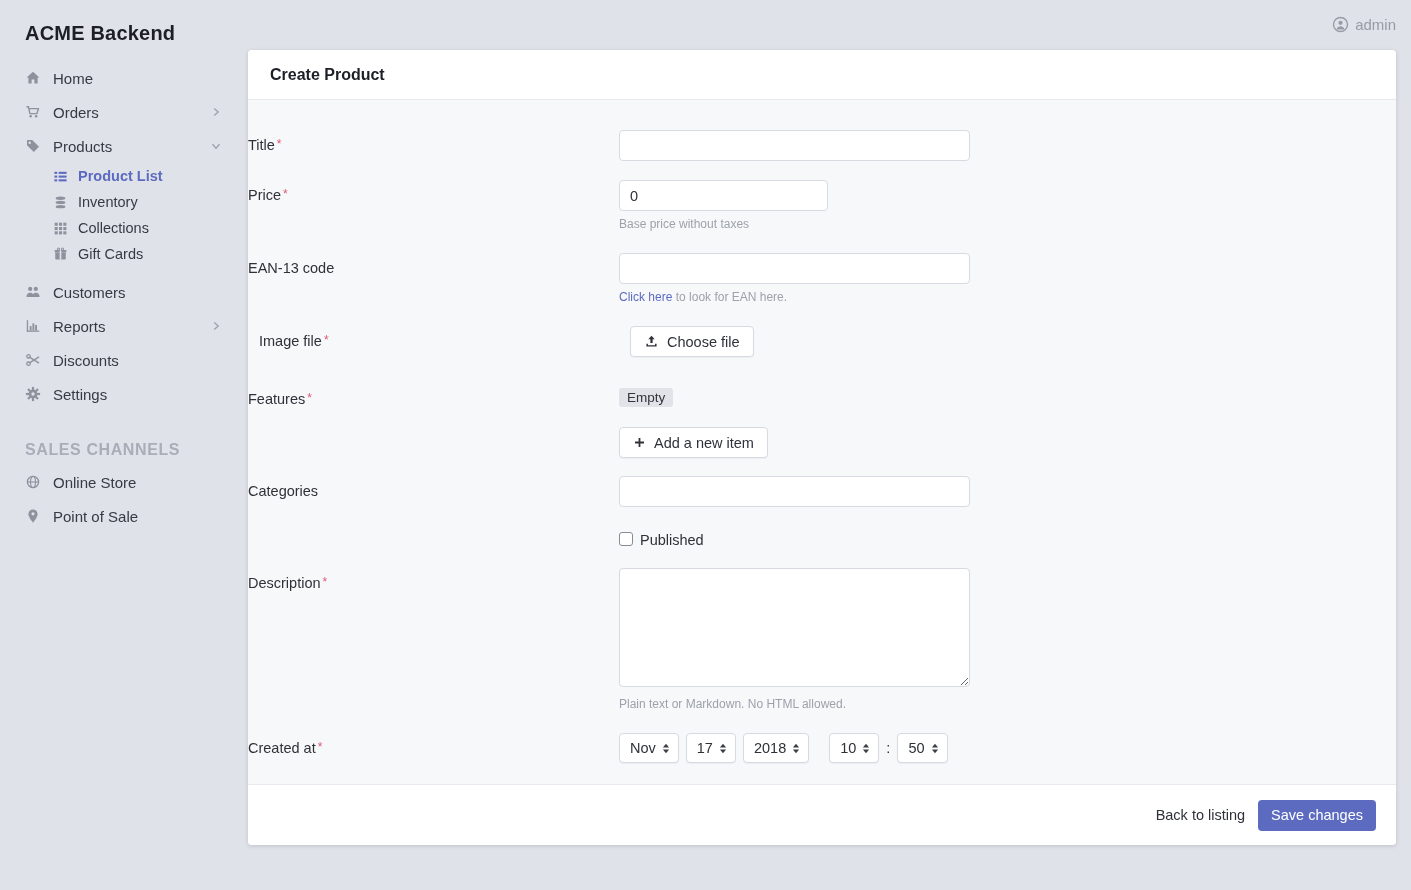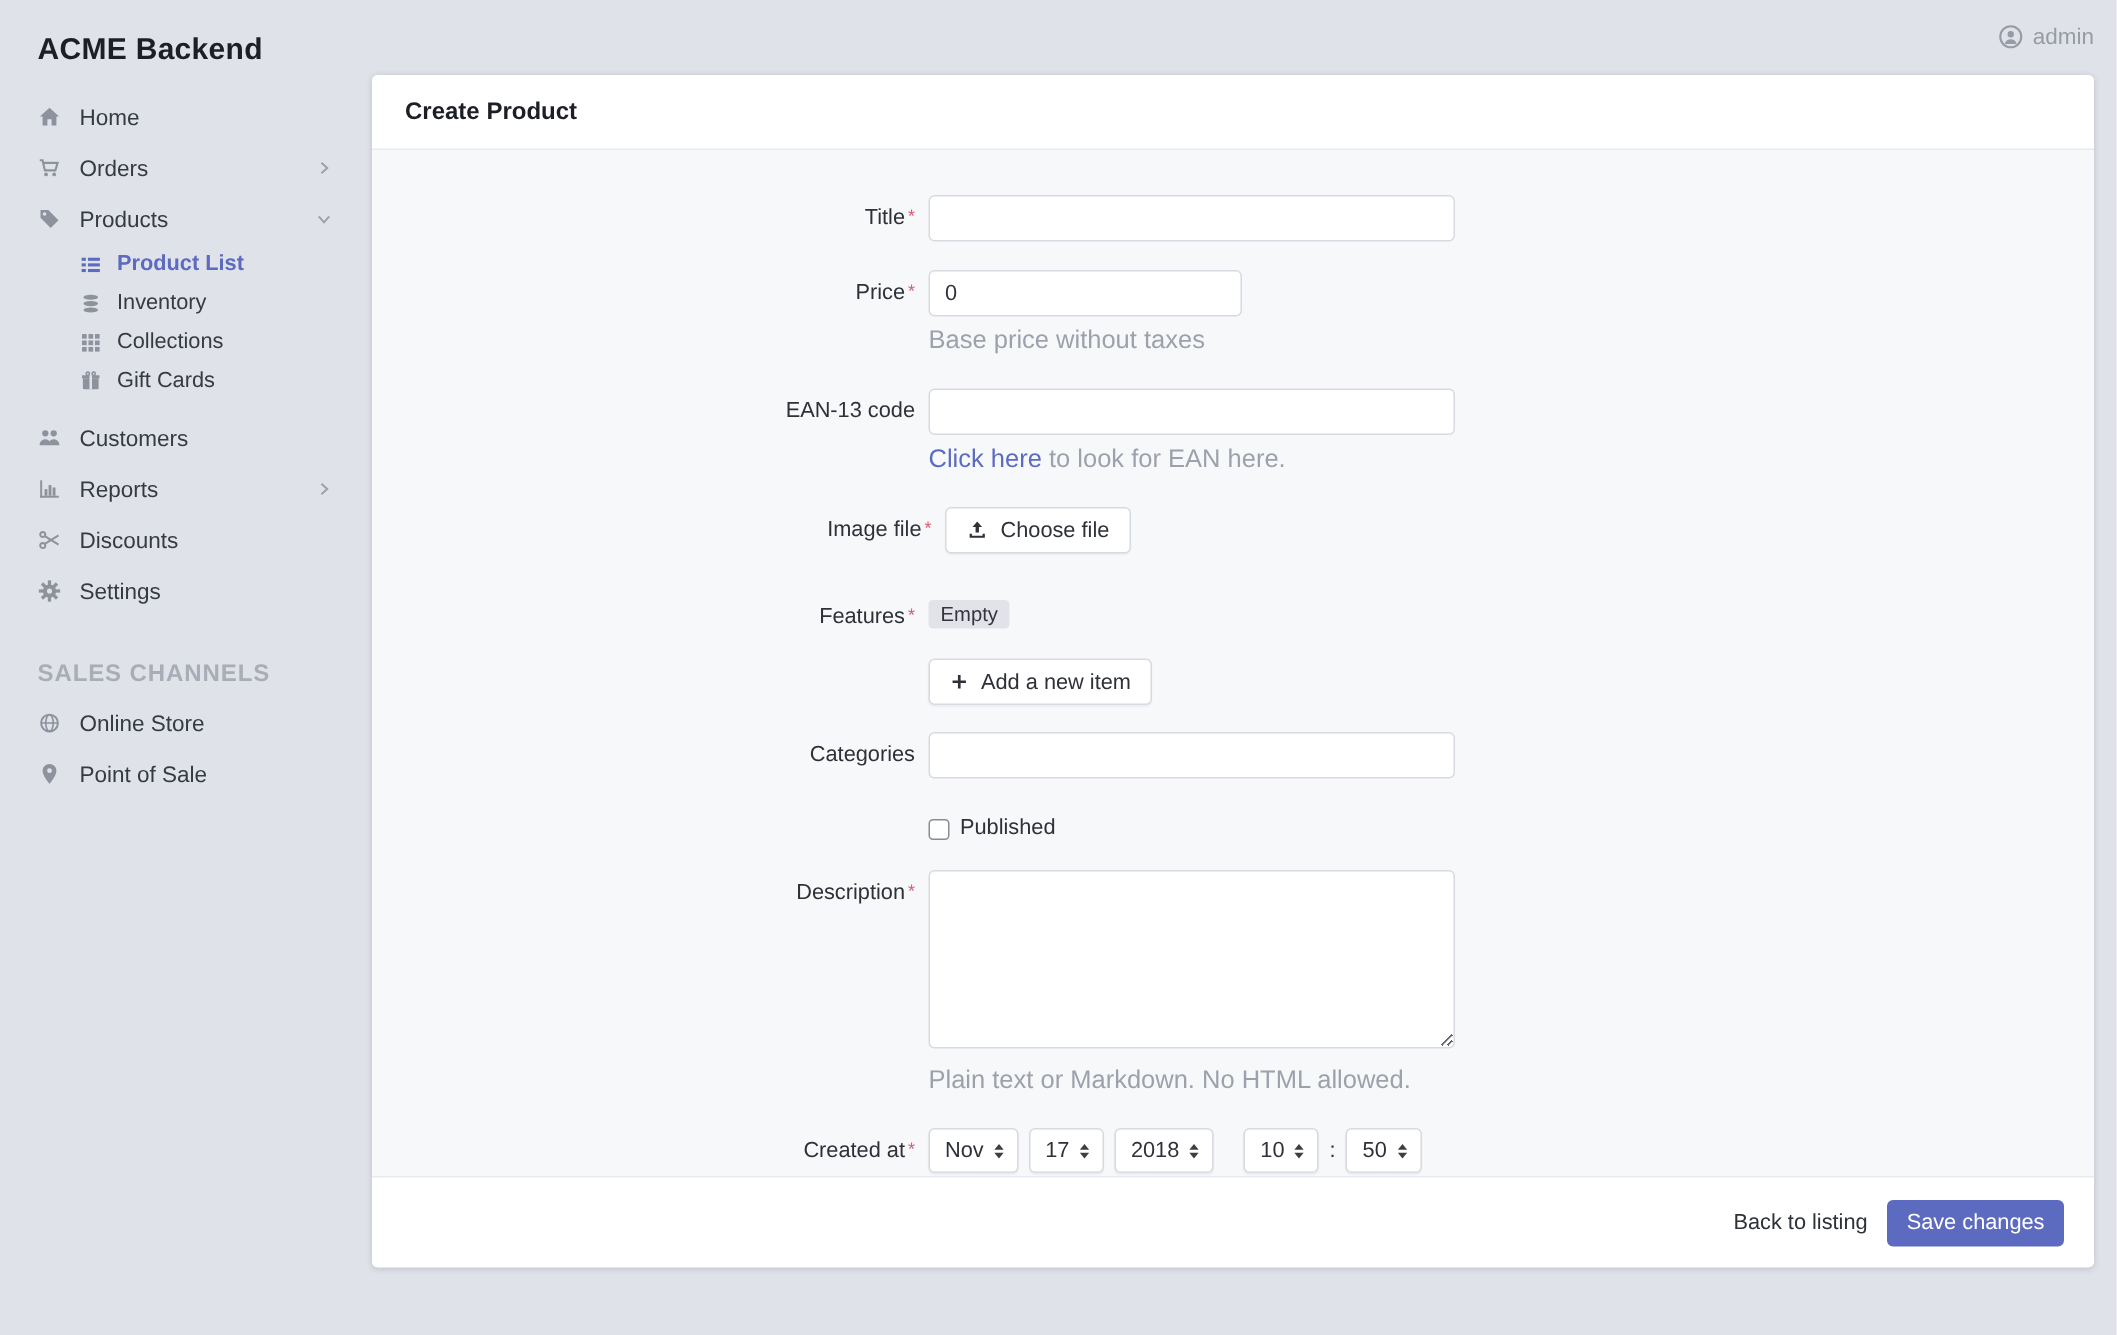--- a/index.html
+++ b/index.html
@@ -59,53 +59,53 @@
   .card-body { flex:1; padding:30px 20px 0 0; overflow:hidden; }
   .card-footer {
     height:61px; background:#ffffff; border-top:1px solid #e8eaf0; flex:none;
     display:flex; align-items:center; justify-content:flex-end; gap:13px;
     padding:0 20px;
   }
 
   
   .form-row { display:flex; align-items:flex-start; }
   .form-label {
-    width:362px; flex:none; text-align:right; padding-top:7px;
+    width:362px; flex:none; padding-top:7px;
     font-size:14.5px; color:#2e3138;
   }
   .req { color:#dd5a73; font-size:12px; vertical-align:top; margin-left:2px; }
   .ctrl-col { margin-left:9px; }
 
   .text-input {
     height:31px; border:1px solid #d7dae1; border-radius:4px; background:#fff;
     padding:0 10px; font-size:14.5px; color:#30333b; outline:none;
     font-family:"Liberation Sans", sans-serif;
   }
   .w-long { width:351px; }
   .w-short { width:209px; }
   textarea.text-input {
     width:351px; height:119px; padding:6px 10px; resize:both; line-height:1.35;
   }
-  .help { margin-top:6px; font-size:17px; color:#9da1ac; }
+  .help { margin-top:6px; font-size:12px; color:#9da1ac; }
   .help a { color:#5c6bc0; text-decoration:none; cursor:pointer; }
 
   .btn-light {
     display:inline-flex; align-items:center; gap:8px; height:31px;
     background:#fff; border:1px solid #d7dae1; border-radius:4px;
     padding:0 13px; font-size:14.5px; color:#2e3138; cursor:pointer;
     box-shadow:0 1px 1px rgba(40,45,60,0.05);
     font-family:"Liberation Sans", sans-serif;
   }
   .badge {
     display:inline-block; background:#e2e3e9; color:#33353d;
     border-radius:3px; padding:2px 8px; font-size:13.5px; margin-top:4px;
   }
   .add-item-row { margin-top:20px; }
 
-  .check-row { display:flex; align-items:flex-end; gap:7px; padding-top:2px; }
+  .check-row { display:flex; align-items:flex-start; gap:7px; padding-top:2px; }
   .checkbox {
     appearance:none; -webkit-appearance:none; width:14px; height:14px;
     border:1px solid #878c96; border-radius:3px; background:#fff; cursor:pointer; margin:0;
   }
   .check-label { font-size:14.5px; color:#2e3138; cursor:pointer; }
 
   .date-group { display:flex; align-items:center; gap:7px; }
   .sel {
     display:inline-flex; align-items:center; gap:6px; height:30px;
     background:#fff; border:1px solid #d7dae1; border-radius:4px;

